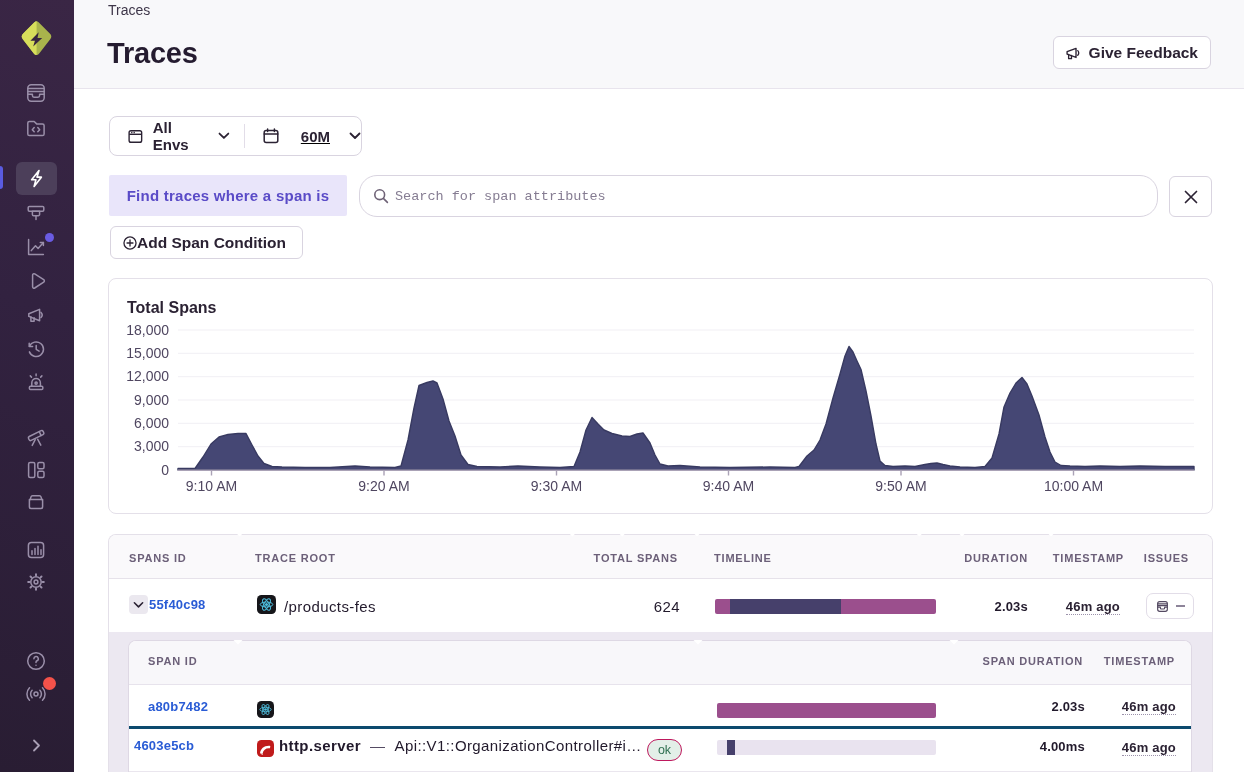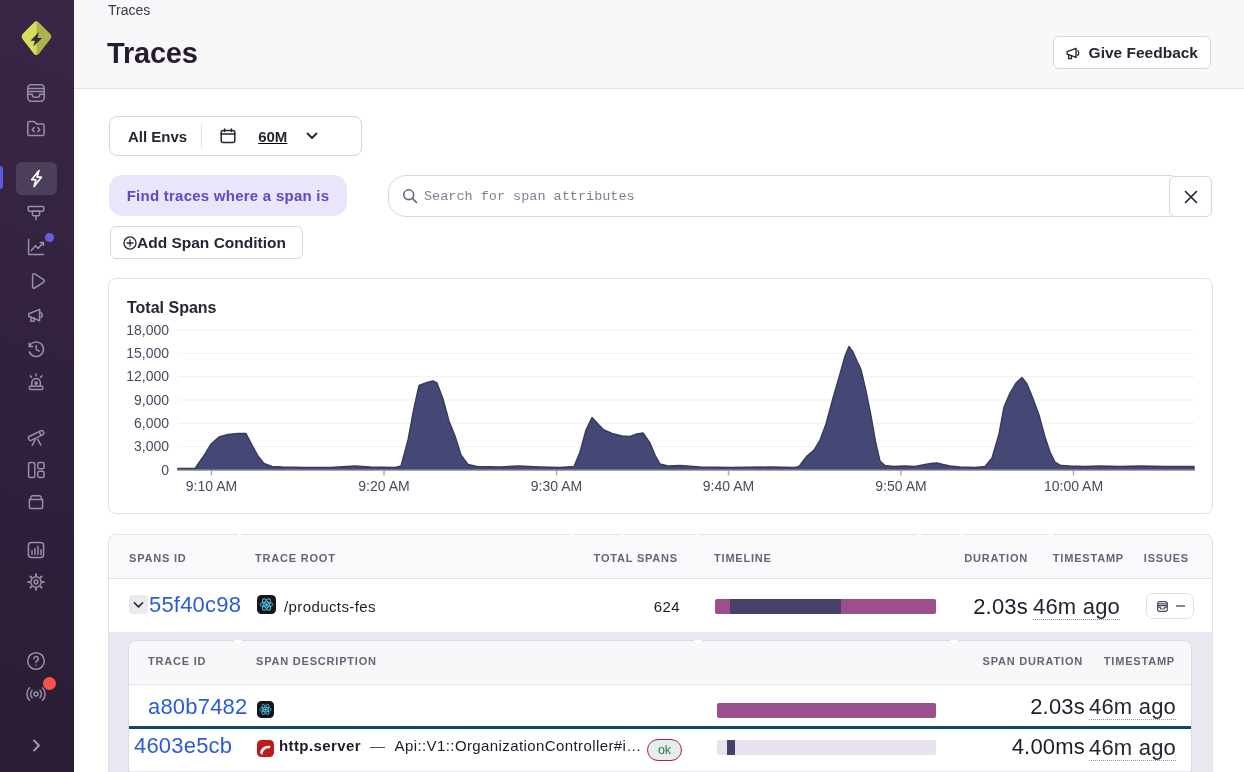--- a/index.html
+++ b/index.html
@@ -11,33 +11,33 @@
 .nv { position:absolute; left:25px; width:22px; height:22px; }
 #head { position:absolute; left:74px; top:0; width:1170px; height:89px; background:#f8f8fa; border-bottom:1px solid #e8e4ed; }
 #crumb { position:absolute; left:108px; top:1px; font-size:14px; color:#3e3649; line-height:18px; }
 #h1 { position:absolute; left:107px; top:39px; font-size:29px; font-weight:bold; color:#251c30; line-height:28px; letter-spacing:-0.2px;}
 .btn { position:absolute; background:#fff; border:1px solid #d9d4e0; border-radius:6px; display:flex; align-items:center; color:#2b2233; white-space:nowrap; }
 #feedback { left:1053px; top:36px; width:158px; height:33px; padding:0 12px; gap:8px; font-size:15.5px; font-weight:bold; }
 #filterpill { position:absolute; left:109px; top:116px; width:253px; height:40px; background:#fff; border:1px solid #d9d4e0; border-radius:8px; display:flex; align-items:center; }
 #filterpill .half { display:flex; align-items:center; height:100%; }
 #filterpill .sep { width:1px; height:24px; background:#e2dde8; }
 #filterpill .lbl { font-size:15px; font-weight:bold; color:#2b2233; }
-#chip { position:absolute; left:109px; top:175px; width:238px; height:41px; background:#e9e5fa; border-radius:14px; color:#5a4bc7; font-size:15px; font-weight:bold; letter-spacing:0.25px; display:flex; align-items:center; justify-content:center; }
-#search { position:absolute; left:359px; top:175px; width:799px; height:42px; background:#fff; border:1px solid #d9d4e0; border-radius:18px; display:flex; align-items:center; padding-left:13px; gap:6px;margin-left:29px; }
+#chip { position:absolute; left:109px; top:175px; width:238px; height:41px; background:#e9e5fa; border-radius:2px; color:#5a4bc7; font-size:15px; font-weight:bold; letter-spacing:0.25px; display:flex; align-items:center; justify-content:center; }
+#search { position:absolute; left:359px; top:175px; width:799px; height:42px; background:#fff; border:1px solid #d9d4e0; border-radius:18px; display:flex; align-items:center; padding-left:13px; gap:6px; }
 #search .ph { font-family:"Liberation Mono",monospace; font-size:13.5px; color:#857c92; }
 #xbtn { left:1169px; top:176px; width:43px; height:41px; justify-content:center; }
 #addspan { left:110px; top:226px; width:193px; height:33px; padding:0 12px; font-size:15.5px; font-weight:bold; }
 #chartpanel { position:absolute; left:108px; top:278px; width:1105px; height:236px; background:#fff; border:1px solid #e4e0e9; border-radius:8px; }
 #charttitle { position:absolute; left:127px; top:298.5px; font-size:16px; font-weight:bold; color:#2b2233; }
 #tablepanel { position:absolute; left:108px; top:534px; width:1105px; height:238px; background:#fff; border:1px solid #e4e0e9; border-bottom:none; border-radius:8px 8px 0 0; overflow:hidden; }
 .thead { position:absolute; left:0; width:100%; height:44px; background:#faf9fb; border-bottom:1px solid #e6e2ea; }
 .th { position:absolute; top:0; height:44px; line-height:41.5px; font-size:11px; font-weight:bold; letter-spacing:0.8px; color:#6c6079; }
 .thead .th { line-height:46px; }
 .cell { position:absolute; font-size:15px; line-height:20px; letter-spacing:0.4px; color:#221a2c; }
-.big { font-size:22px; letter-spacing:0.2px; }
+.big { font-size:13px; letter-spacing:0.2px;font-weight:bold; }
 .link { color:#2a5cd5; }
 .ts { color:#2b2233; border-bottom:1px dotted #9c92ab; }
 </style>
 </head>
 <body>
 <div id="sidebar">
 
 <svg class="abs" style="left:10px;top:12px" width="54" height="54" viewBox="0 0 54 54">
   <defs>
         <clipPath id="lg">
@@ -157,21 +157,21 @@
 <div class="btn" id="feedback">
     <svg width="16" height="16" viewBox="0 0 16 16" fill="none" stroke="#2b2233" stroke-width="1.5" stroke-linecap="round" stroke-linejoin="round">
       <path d="M1.2 6.6 11 2.9v10L1.2 9.2Z"></path>
       <path d="M2.9 9.7v4.5h3.1v-3.6"></path>
       <path d="M12.9 5.4a3.5 3.5 0 0 1 0 5"></path>
     </svg>
     <span>Give Feedback</span>
   </div>
 
 <div id="filterpill">
-  <div class="half" style="padding-left:18px; gap:10px;flex-direction:column;">
+  <div class="half" style="padding-left:18px; gap:10px;">
     <svg width="15" height="15" viewBox="0 0 16 16" fill="none" stroke="#2b2233" stroke-width="1.5" stroke-linejoin="round">
         <rect x="1.2" y="1.7" width="13.6" height="12.6" rx="2"></rect>
         <path d="M1.2 5.6h13.6"></path>
         <path d="M3.4 3.7h1.4M6 3.7h1.4"></path>
       </svg>
     <span class="lbl">All Envs</span>
     <svg style="margin-left:-3px" width="12" height="8" viewBox="0 0 12 8" fill="none" stroke="#2b2233" stroke-width="1.8" stroke-linecap="round" stroke-linejoin="round">
         <path d="M1.5 1.5 6 6l4.5-4.5"></path>
       </svg>
   </div>
@@ -281,22 +281,21 @@
           <path d="M3 12.2h4.4v1.4a1.6 1.6 0 0 0 1.6 1.6h4a1.6 1.6 0 0 0 1.6-1.6v-1.4H19"></path>
         </svg>
       <div style="width:9px;height:2px;background:#8d8499"></div>
     </div>
   </div>
 
   <div class="abs" style="left:0;top:97px;width:100%;height:141px;background:#ece8f1"></div>
 
   <div class="abs" style="left:19px;top:105px;width:1064px;height:133px;background:#fff;border:1px solid #ded8e4;border-bottom:none;border-radius:8px 8px 0 0;overflow:hidden">
     <div class="abs" style="left:0;top:0;width:100%;height:44px;background:#f8f7fa;border-bottom:1px solid #e7e3ec"></div>
-    <div class="th" style="left:19px">TRACE ID</div>
-    <div class="th" style="left:127px">SPAN DESCRIPTION</div>
+    <div class="th" style="left:19px">SPAN ID</div>
     <div class="th" style="right:108px">SPAN DURATION</div>
     <div class="th" style="right:16px">TIMESTAMP</div>
 
     <div class="abs" style="left:0;top:44px;width:100%;height:43.5px;border-bottom:3px solid #0c4a6e">
       <div class="cell link big" style="left:19px;top:11.5px">a80b7482</div>
       <svg class="abs" style="left:128px;top:16px" width="17" height="17" viewBox="0 0 19 19">
           <rect width="19" height="19" rx="5" fill="#16161a"></rect>
           <g stroke="#4fc0e0" stroke-width="1" fill="none">
             <ellipse cx="9.5" cy="9.5" rx="6.3" ry="2.5"></ellipse>
             <ellipse cx="9.5" cy="9.5" rx="6.3" ry="2.5" transform="rotate(60 9.5 9.5)"></ellipse>

